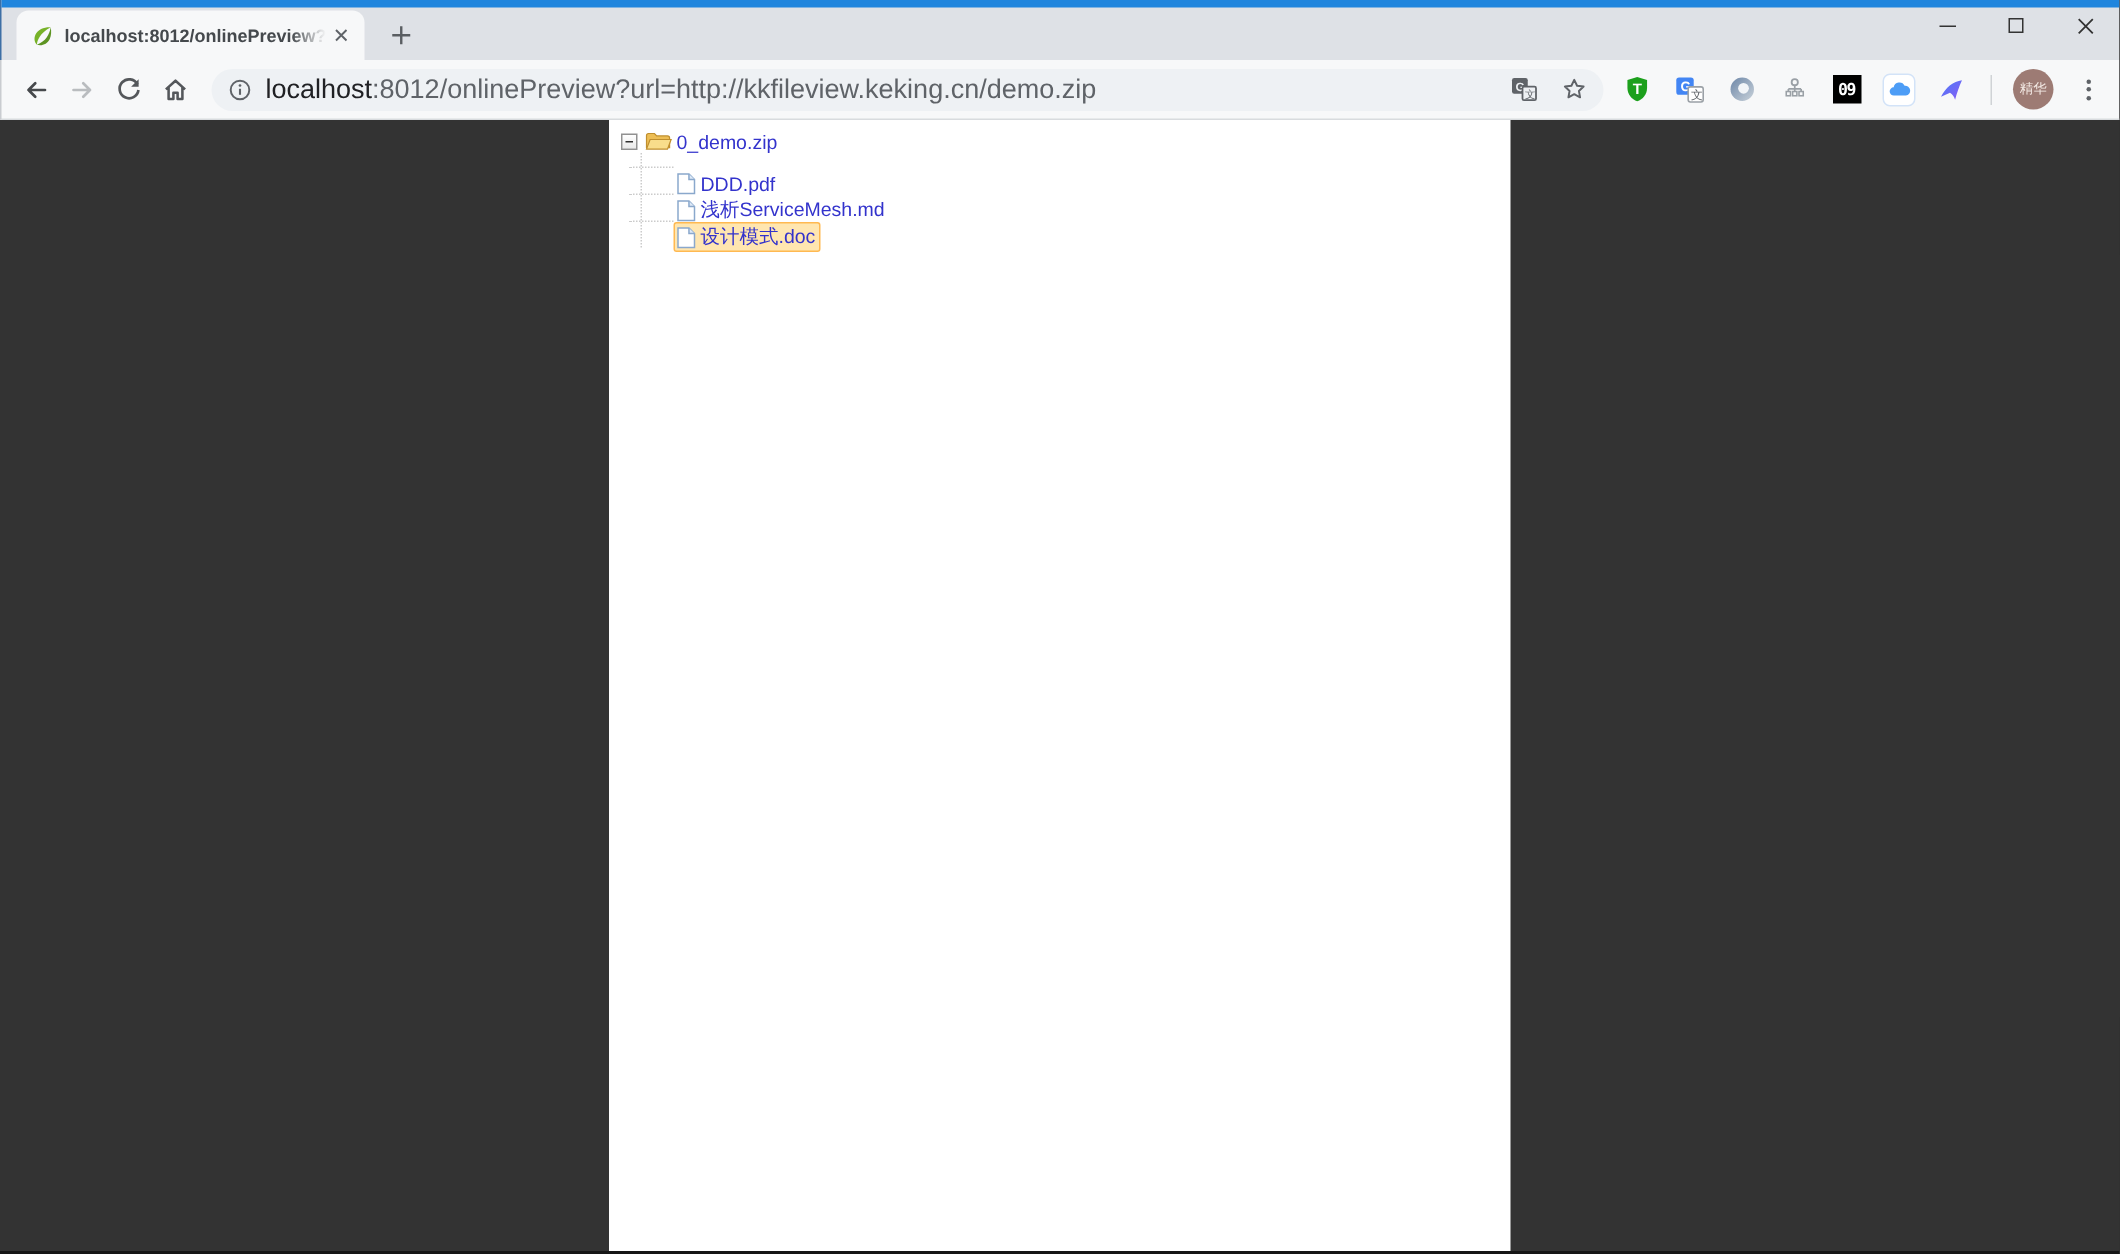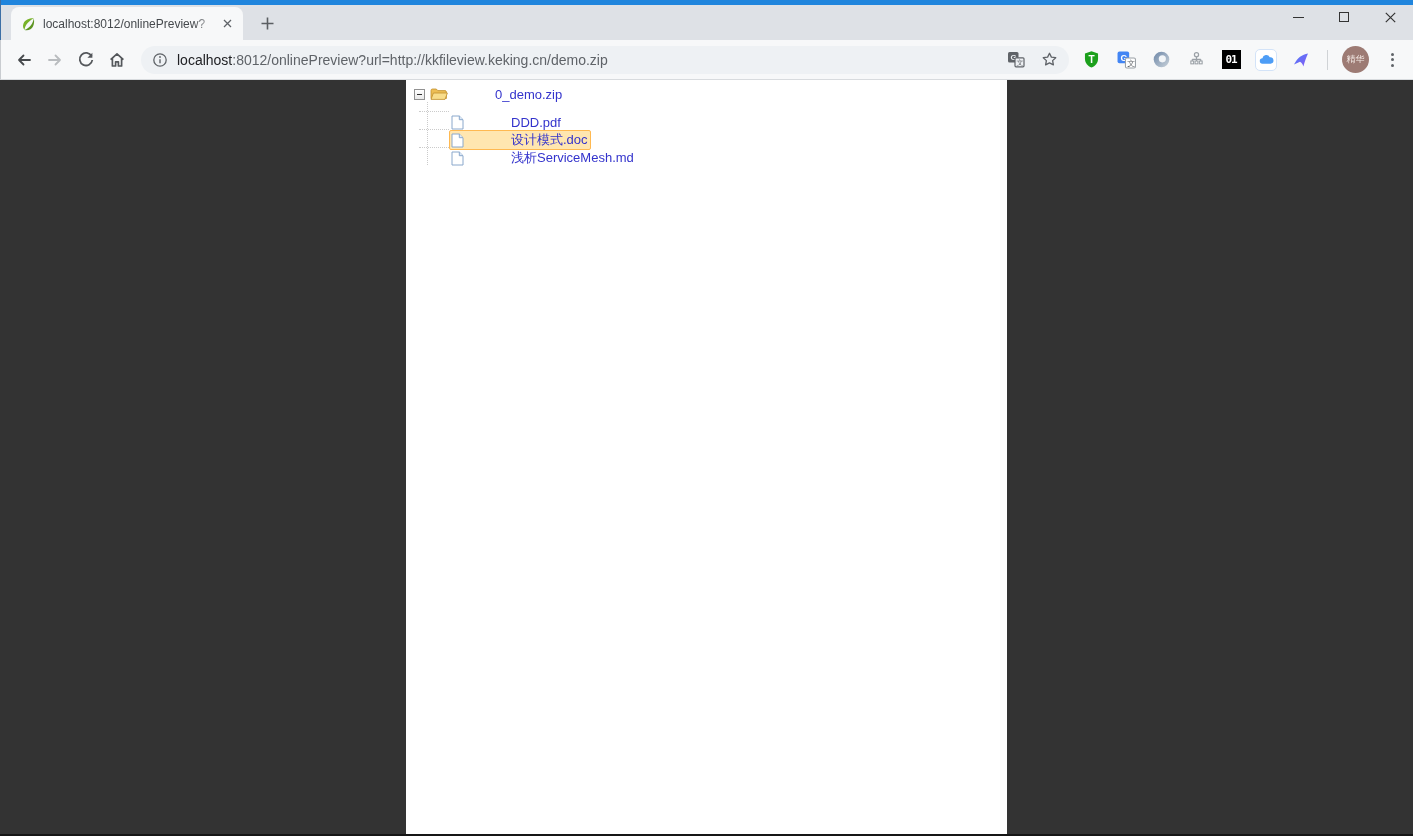--- a/index.html
+++ b/index.html
@@ -7,41 +7,41 @@
     --omnibox-bg:#eef1f4; --page-bg:#333333; --panel-bg:#ffffff;
     --tree-link:#3333cc; --sel-bg:#ffe6b0; --sel-border:#ffb951;
     --avatar-bg:#9d7b74; --icon-gray:#54575b; --icon-faint:#b9bcbf;
   }
   *{box-sizing:border-box;}
   html,body{margin:0;padding:0;}
   body{width:1413px;height:836px;overflow:hidden;font-family:"Liberation Sans","DejaVu Sans",sans-serif;background:var(--page-bg);}
   .window{width:1413px;height:836px;display:flex;flex-direction:column;}
 
   
-  .tabstrip{position:relative;height:40px;background:var(--tabstrip-bg);flex:0 0 40px;border-left:1px solid #3d6fa5;}
+  .tabstrip{position:relative;height:40px;background:var(--tabstrip-bg);flex:0 0 40px;border-left:1px solid #3d6fa5;font-weight:bold;}
   .accent-line{position:absolute;top:0;left:0;right:0;height:5px;background:var(--accent-bar);}
   .tab{position:absolute;left:10px;top:7px;width:232px;height:33px;background:var(--chrome-bg);
        border-radius:8px 8px 0 0;display:flex;align-items:center;padding:0 7px 0 9px;}
   .tab-favicon{width:16px;height:16px;flex:0 0 16px;margin-right:7px;}
   .tab-title{flex:1;font-size:12px;color:#45494d;white-space:nowrap;overflow:hidden;
        -webkit-mask-image:linear-gradient(90deg,#000 86%,transparent 99%);
        mask-image:linear-gradient(90deg,#000 86%,transparent 99%);}
   .tab-close{width:17px;height:17px;flex:0 0 17px;display:flex;align-items:center;justify-content:center;border-radius:50%;cursor:pointer;}
   .newtab-btn{position:absolute;left:252px;top:9px;width:28px;height:28px;display:flex;align-items:center;justify-content:center;border-radius:50%;cursor:pointer;}
   .win-controls{position:absolute;right:0;top:0;height:34px;display:flex;}
   .win-btn{width:46px;height:34px;display:flex;align-items:center;justify-content:center;cursor:pointer;}
   .glyph-min{width:11px;height:1px;background:#333;}
   .glyph-max{width:10px;height:10px;border:1px solid #333;}
 
   
   .toolbar{height:40px;flex:0 0 40px;background:var(--chrome-bg);display:flex;align-items:center;padding:0 7px;border-bottom:1px solid #d8dbde;border-left:1px solid #c9ccd0;}
   .nav-btn{width:31px;height:31px;display:flex;align-items:center;justify-content:center;border-radius:50%;cursor:pointer;flex:0 0 auto;}
   .omnibox{flex:1;height:28px;margin:0 10px 0 9px;background:var(--omnibox-bg);border-radius:14px;
            display:flex;align-items:center;padding:0 11px;min-width:0;cursor:text;}
-  .url-text{flex:1;font-size:14px;color:#5f6368;white-space:nowrap;overflow:hidden;margin-left:9px;}
+  .url-text{flex:1;font-size:18px;color:#5f6368;white-space:nowrap;overflow:hidden;margin-left:9px;}
   .url-text .host{color:#202124;}
   .omni-actions{display:flex;align-items:center;gap:16px;margin-left:10px;}
   .ext-area{display:flex;align-items:center;gap:11px;flex:0 0 auto;padding-right:2px;}
   .ext-btn{width:24px;height:24px;display:flex;align-items:center;justify-content:center;cursor:pointer;flex:0 0 auto;}
   .ext-01{width:19px;height:19px;background:#000;color:#fff;font-family:"DejaVu Sans Mono","Liberation Mono",monospace;
           font-size:11px;font-weight:bold;display:flex;align-items:center;justify-content:center;letter-spacing:-1px;}
   .ext-cloud-box{width:22px;height:22px;border-radius:5px;background:#fff;border:1px solid #d3e3f8;display:flex;align-items:center;justify-content:center;}
   .toolbar-sep{width:1px;height:20px;background:#d0d3d6;margin:0 3px;}
   .avatar{width:27px;height:27px;border-radius:50%;background:var(--avatar-bg);color:#f3e9e4;
           font-size:9px;display:flex;align-items:center;justify-content:center;cursor:pointer;letter-spacing:0;text-align:right;}
@@ -52,21 +52,21 @@
   .page{flex:1;background:var(--page-bg);position:relative;overflow:hidden;}
   .panel{width:601px;height:100%;margin:0 auto;background:var(--panel-bg);}
   .bottom-edge{position:absolute;left:0;right:0;bottom:0;height:2px;background:#161616;}
 
   
   .tree{padding:5px 0 0 8px;font-size:13px;color:var(--tree-link);}
   .tree-row{height:18px;display:flex;align-items:center;white-space:nowrap;}
   .switch-minus{width:11px;height:11px;border:1px solid #919191;background:linear-gradient(#fff,#e9e9e9);
                 position:relative;flex:0 0 11px;margin-right:3px;cursor:pointer;}
   .switch-minus::before{content:"";position:absolute;left:2px;right:2px;top:4px;height:1px;background:#2f2f2f;}
-  .node{display:inline-flex;align-items:center;border:1px solid transparent;padding:0 2px 0 1px;border-radius:2px;cursor:pointer;gap:44px;}
+  .node{display:inline-flex;align-items:center;border:1px solid transparent;padding:0 2px 0 1px;border-radius:2px;cursor:pointer;}
   .node.selected{background:var(--sel-bg);border-color:var(--sel-border);}
   .node .nlabel{margin-left:3px;color:var(--tree-link);text-decoration:none;}
   .children{position:relative;margin-left:5px;}
   .vline{position:absolute;left:8px;top:-1px;height:63px;border-left:1px dotted #cbcbcb;}
   .stub{width:30px;height:9px;border-bottom:1px dotted #cbcbcb;align-self:flex-start;flex:0 0 30px;}
   .child-row{height:18px;display:flex;align-items:center;}
   .child-row .node{margin-left:0;margin-top:20px;}
   svg{display:block;}
 </style>
 </head>
@@ -192,21 +192,21 @@
       <div class="ext-btn">
         <svg width="17" height="17" viewBox="0 0 18 18">
           <circle cx="9" cy="4" r="2.2" fill="none" stroke="#9aa0a6" stroke-width="1.3"></circle>
           <path d="M9 6.2 V8.8 M4.5 8.8 H13.5 M4.5 8.8 V10.6 M9 8.8 V10.6 M13.5 8.8 V10.6" fill="none" stroke="#9aa0a6" stroke-width="1.2"></path>
           <rect x="3" y="10.6" width="3" height="3" fill="none" stroke="#9aa0a6" stroke-width="1.1"></rect>
           <rect x="7.5" y="10.6" width="3" height="3" fill="none" stroke="#9aa0a6" stroke-width="1.1"></rect>
           <rect x="12" y="10.6" width="3" height="3" fill="none" stroke="#9aa0a6" stroke-width="1.1"></rect>
         </svg>
       </div>
       <div class="ext-btn">
-        <span class="ext-01">01</span>
+        <span class="ext-01">09</span>
       </div>
       <div class="ext-btn">
         <span class="ext-cloud-box">
           <svg width="16" height="16" viewBox="0 0 18 18">
             <path d="M5.2 13.2 a3.1 3.1 0 0 1 -0.2 -6.2 a4.3 4.3 0 0 1 8.2 -1.1 a2.9 2.9 0 0 1 1 7.3 z" fill="#4d9df6"></path>
           </svg>
         </span>
       </div>
       <div class="ext-btn">
         <svg width="20" height="20" viewBox="0 0 20 20">
@@ -254,39 +254,39 @@
                 <path d="M1 1 H8.3 L12 4.7 V14 H1 Z" fill="#fff" stroke="#8aa8cc"></path>
                 <path d="M8.3 1 V4.7 H12" fill="#dce9f7" stroke="#8aa8cc"></path>
               </svg>
               <span class="nlabel">DDD.pdf</span>
             </span>
           </div>
 
 
           <div class="child-row">
             <span class="stub"></span>
+            <span class="node">
+              <svg width="13" height="15" viewBox="0 0 13 15">
+                <path d="M1 1 H8.3 L12 4.7 V14 H1 Z" fill="#fff" stroke="#8aa8cc"></path>
+                <path d="M8.3 1 V4.7 H12" fill="#dce9f7" stroke="#8aa8cc"></path>
+              </svg>
+              <span class="nlabel">浅析ServiceMesh.md</span>
+            </span>
+          </div>
+
+          <div class="child-row">
+            <span class="stub"></span>
             <span class="node selected">
               <svg width="13" height="15" viewBox="0 0 13 15">
                 <path d="M1 1 H8.3 L12 4.7 V14 H1 Z" fill="#fff" stroke="#8aa8cc"></path>
                 <path d="M8.3 1 V4.7 H12" fill="#dce9f7" stroke="#8aa8cc"></path>
               </svg>
               <span class="nlabel">设计模式.doc</span>
             </span>
           </div>
 
-          <div class="child-row">
-            <span class="stub"></span>
-            <span class="node">
-              <svg width="13" height="15" viewBox="0 0 13 15">
-                <path d="M1 1 H8.3 L12 4.7 V14 H1 Z" fill="#fff" stroke="#8aa8cc"></path>
-                <path d="M8.3 1 V4.7 H12" fill="#dce9f7" stroke="#8aa8cc"></path>
-              </svg>
-              <span class="nlabel">浅析ServiceMesh.md</span>
-            </span>
-          </div>
-
         </div>
       </div>
     </div>
     <div class="bottom-edge"></div>
   </div>
 
 </div>
 
 </body></html>

